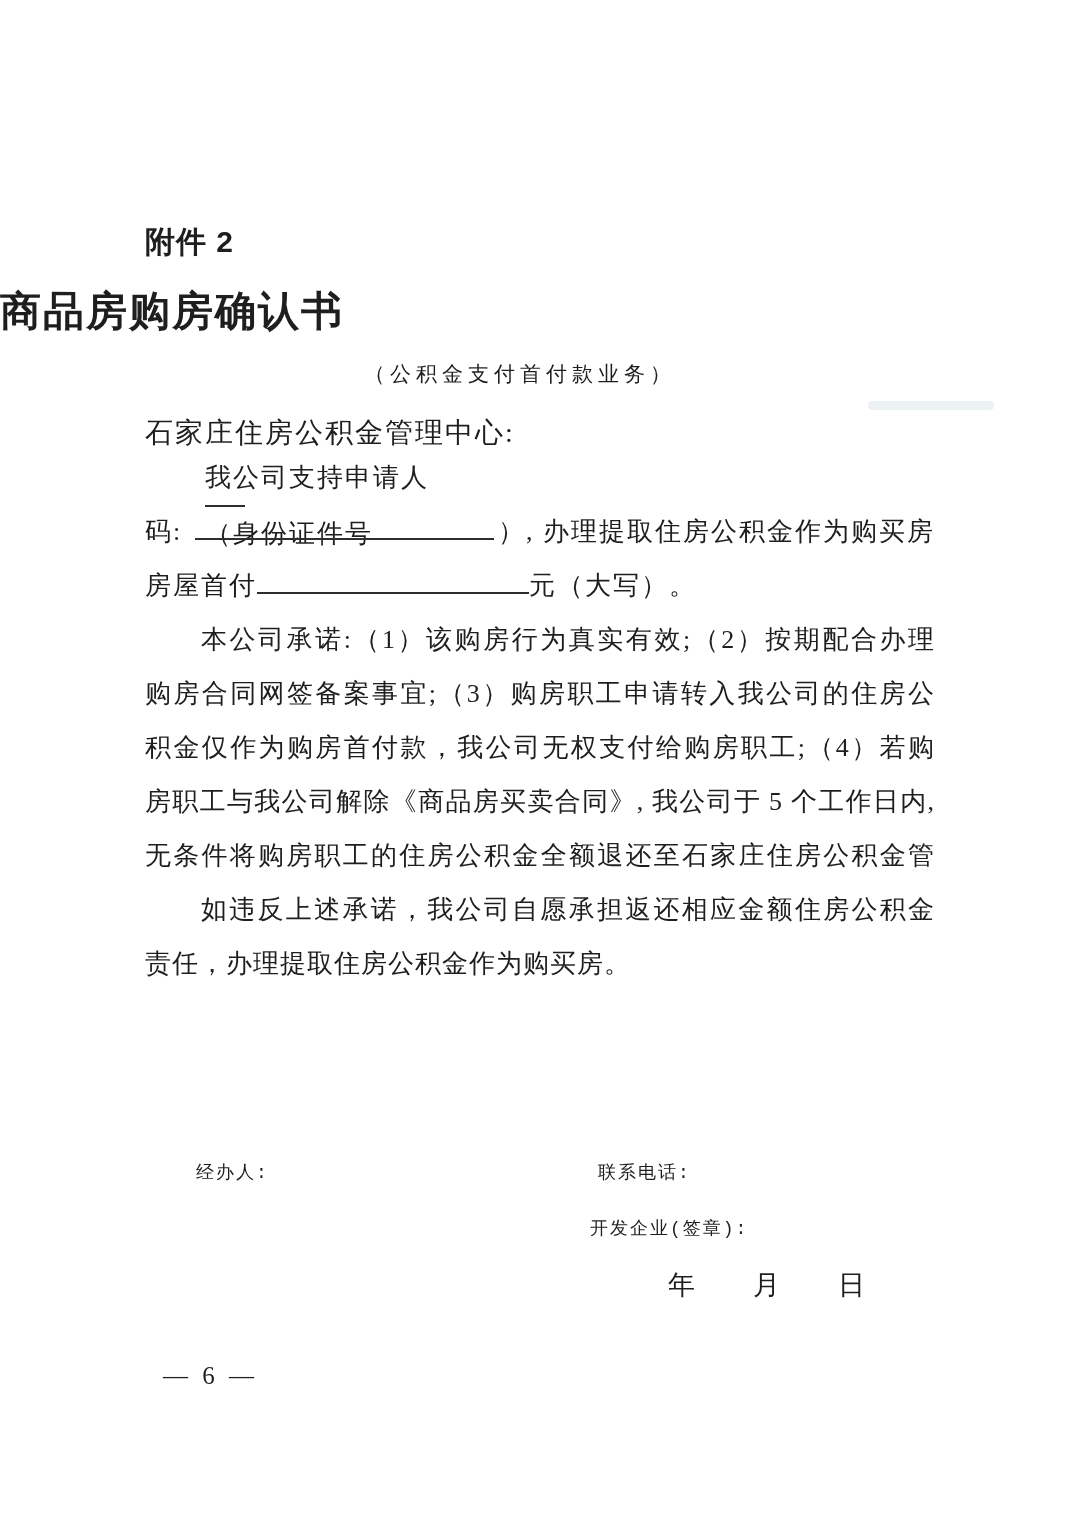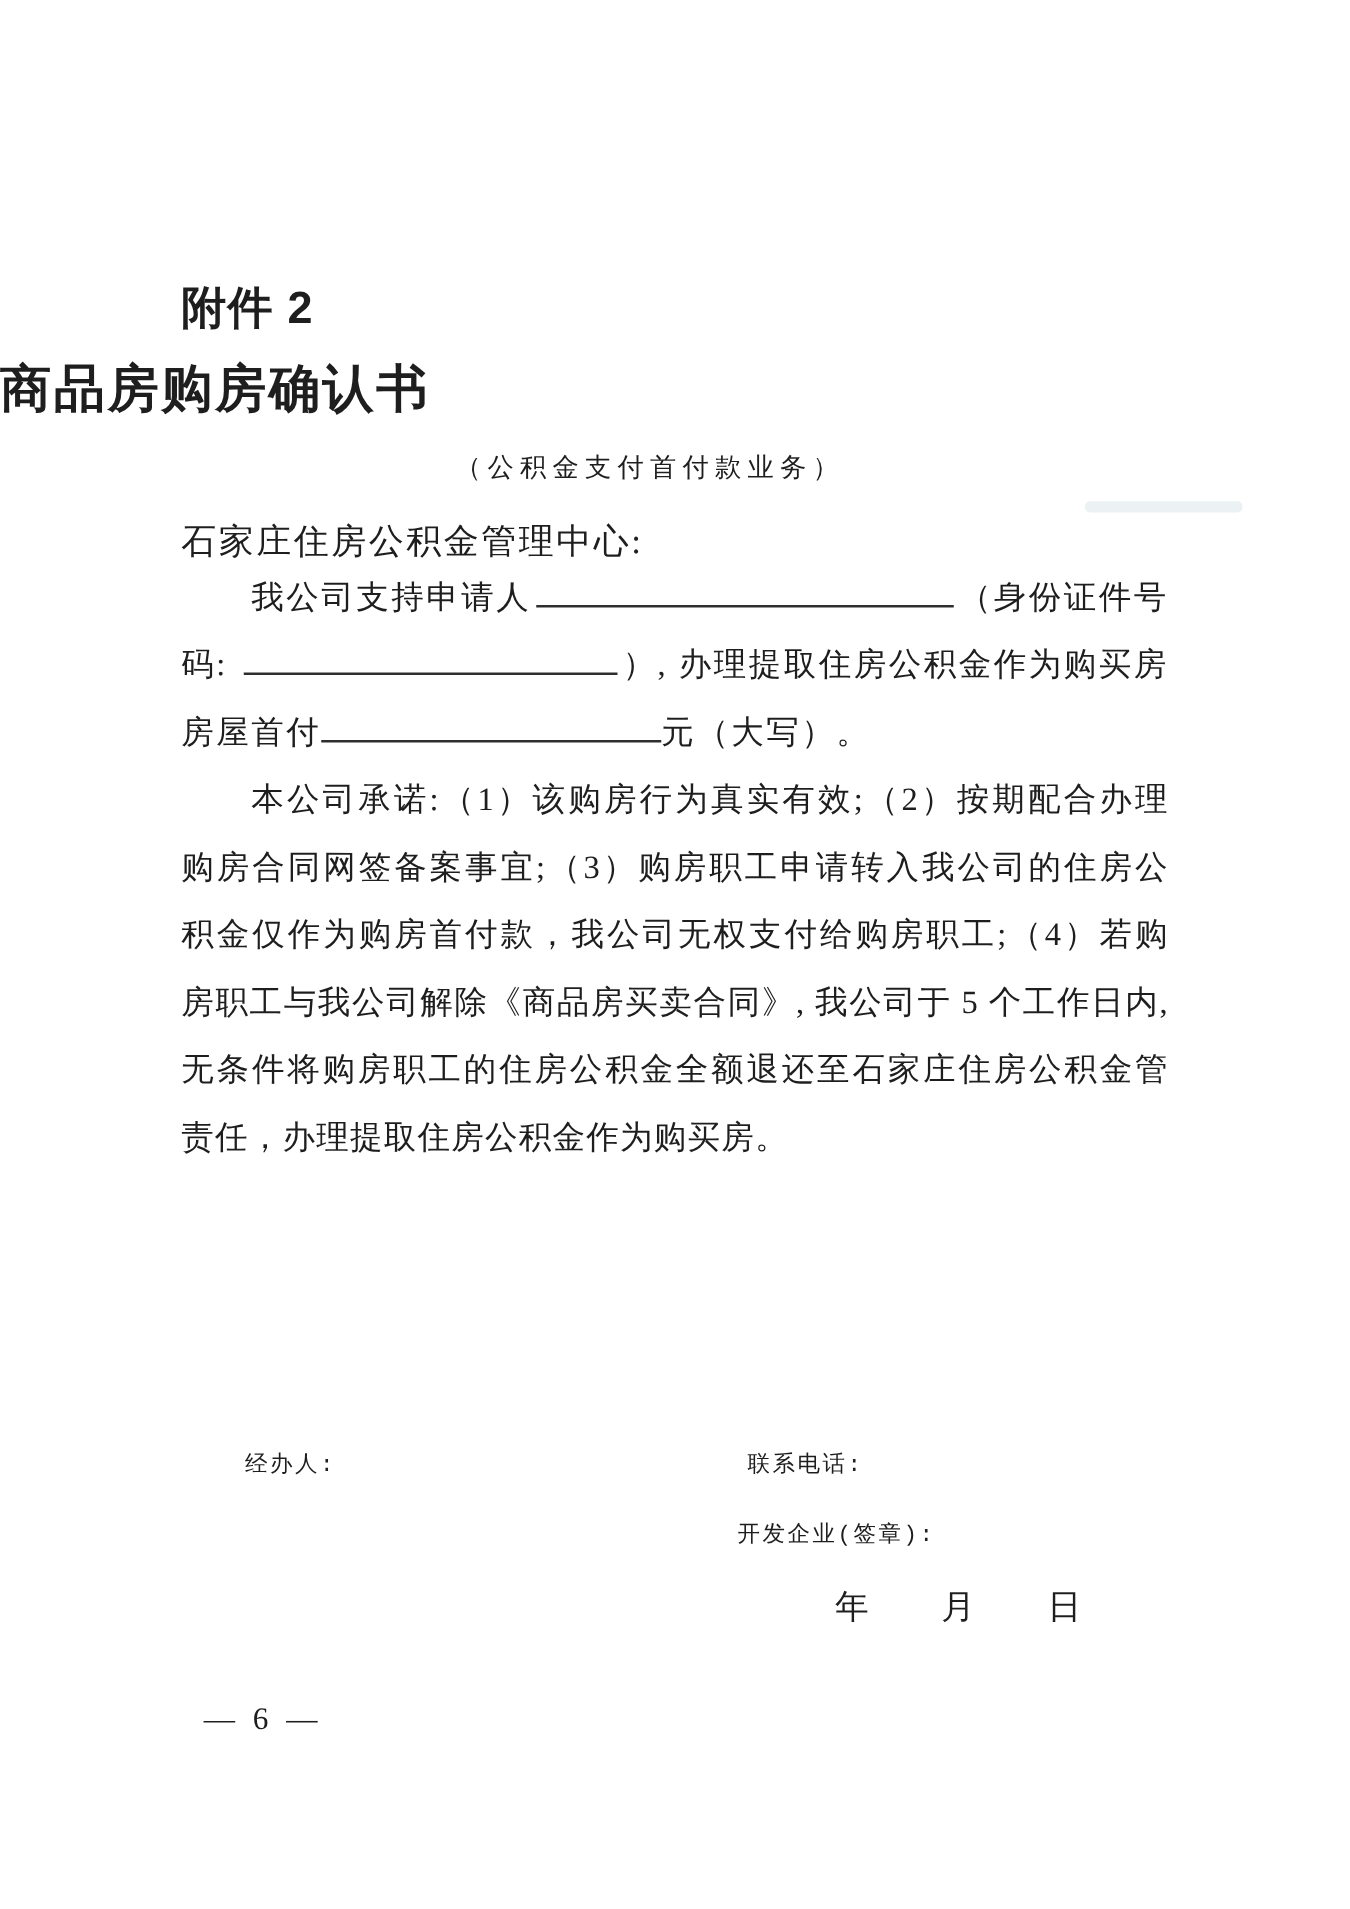--- a/index.html
+++ b/index.html
@@ -7,21 +7,21 @@
     position:relative;
     width:1080px;height:1527px;
     background:#ffffff;
     color:#1e1e1e;
     font-family:"Liberation Serif","DejaVu Serif",serif;
     overflow:hidden;
   }
   .attachment{
     position:absolute;left:145px;top:222px;
     font-family:"Liberation Sans","DejaVu Sans",sans-serif;
-    font-weight:700;font-size:36px;letter-spacing:1px;
+    font-weight:700;font-size:30px;letter-spacing:1px;
   }
   .title{
     position:absolute;left:0;top:284px;width:1080px;
     text-align:left;font-size:41px;font-weight:700;letter-spacing:2px;
     margin:0;
   }
   .subtitle{
     position:absolute;left:0;top:360px;width:1040px;
     text-align:center;font-size:21px;letter-spacing:5px;
   }
@@ -29,21 +29,21 @@
     position:absolute;left:145px;top:414px;
     font-size:28px;letter-spacing:2px;
   }
   .body-block{
     position:absolute;left:145px;top:451px;width:790px;
   }
   .tline{
     height:54px;line-height:54px;font-size:26px;letter-spacing:1px;
   }
   .tline.just{text-align:justify;text-align-last:justify;}
-  .tline.indent{padding-left:56px;}
+  .tline.indent{padding-left:56px;flex-direction:column;}
   .fline{display:flex;align-items:baseline;}
   .fline .seg{white-space:pre;letter-spacing:2px;}
   .blank{
     display:inline-block;
     border-bottom:2px solid #2e2e2e;
     align-self:baseline;
   }
   .blank.grow{flex:1 1 60px;min-width:40px;margin:0 4px;}
   .sig-label{position:absolute;font-size:18px;letter-spacing:2px;line-height:54px;height:54px;font-family:Liberation Mono, monospace;}
   .sig-handler{left:196px;top:1146px;}
@@ -89,20 +89,21 @@
       <div class="tline fline">
         <span class="seg">房屋首付</span>
         <span class="blank" style="width: 272px;"></span>
         <span class="seg">元（大写）。</span>
       </div>
       <div class="tline indent just">本公司承诺:（1）该购房行为真实有效;（2）按期配合办理</div>
       <div class="tline just">购房合同网签备案事宜;（3）购房职工申请转入我公司的住房公</div>
       <div class="tline just">积金仅作为购房首付款，我公司无权支付给购房职工;（4）若购</div>
       <div class="tline just">房职工与我公司解除《商品房买卖合同》, 我公司于 5 个工作日内,</div>
       <div class="tline just">无条件将购房职工的住房公积金全额退还至石家庄住房公积金管</div>
+      <div class="tline indent just">如违反上述承诺，我公司自愿承担返还相应金额住房公积金</div>
       <div class="tline">责任，办理提取住房公积金作为购买房。</div>
     </div>
 
   <div class="scan-artifact"></div>
 
   <span class="sig-label sig-handler">经办人:</span>
   <span class="sig-label sig-phone">联系电话:</span>
   <span class="sig-label sig-developer">开发企业(签章):</span>
 
   <div class="sig-date">

